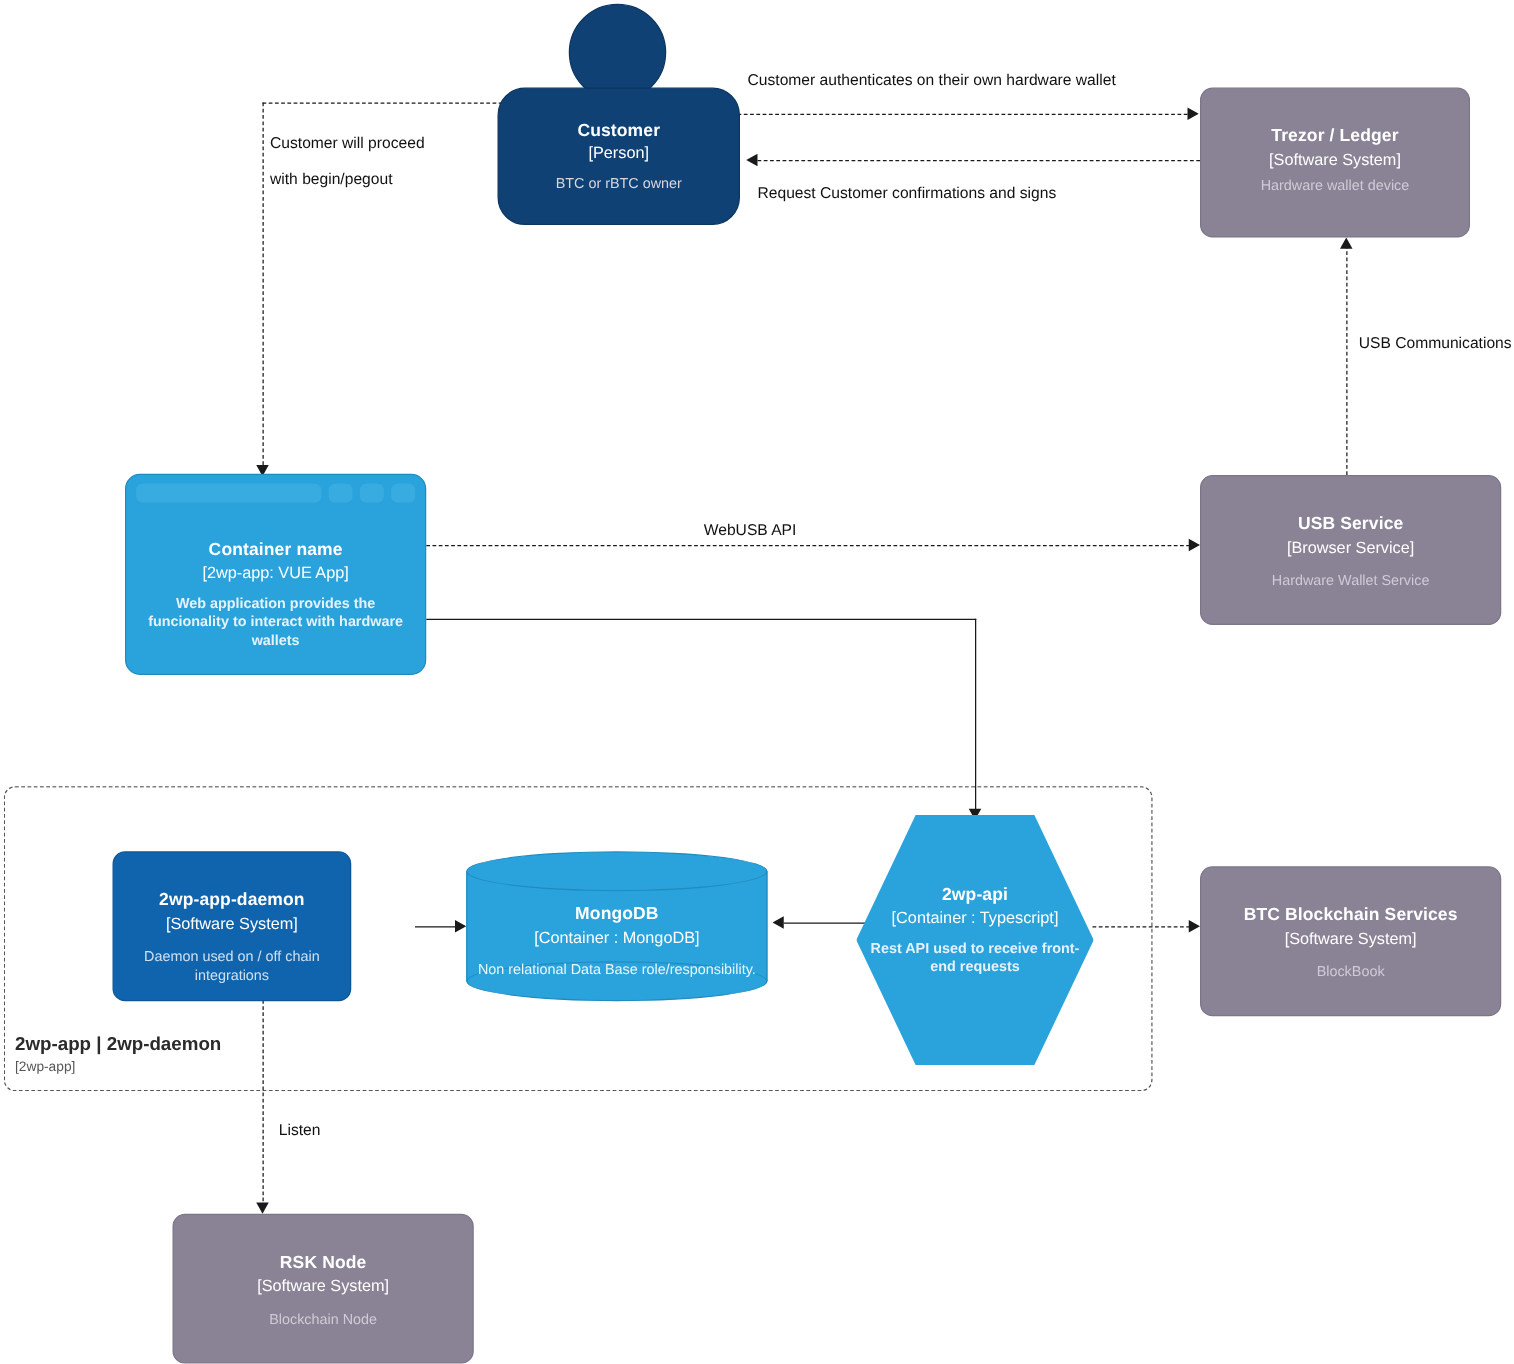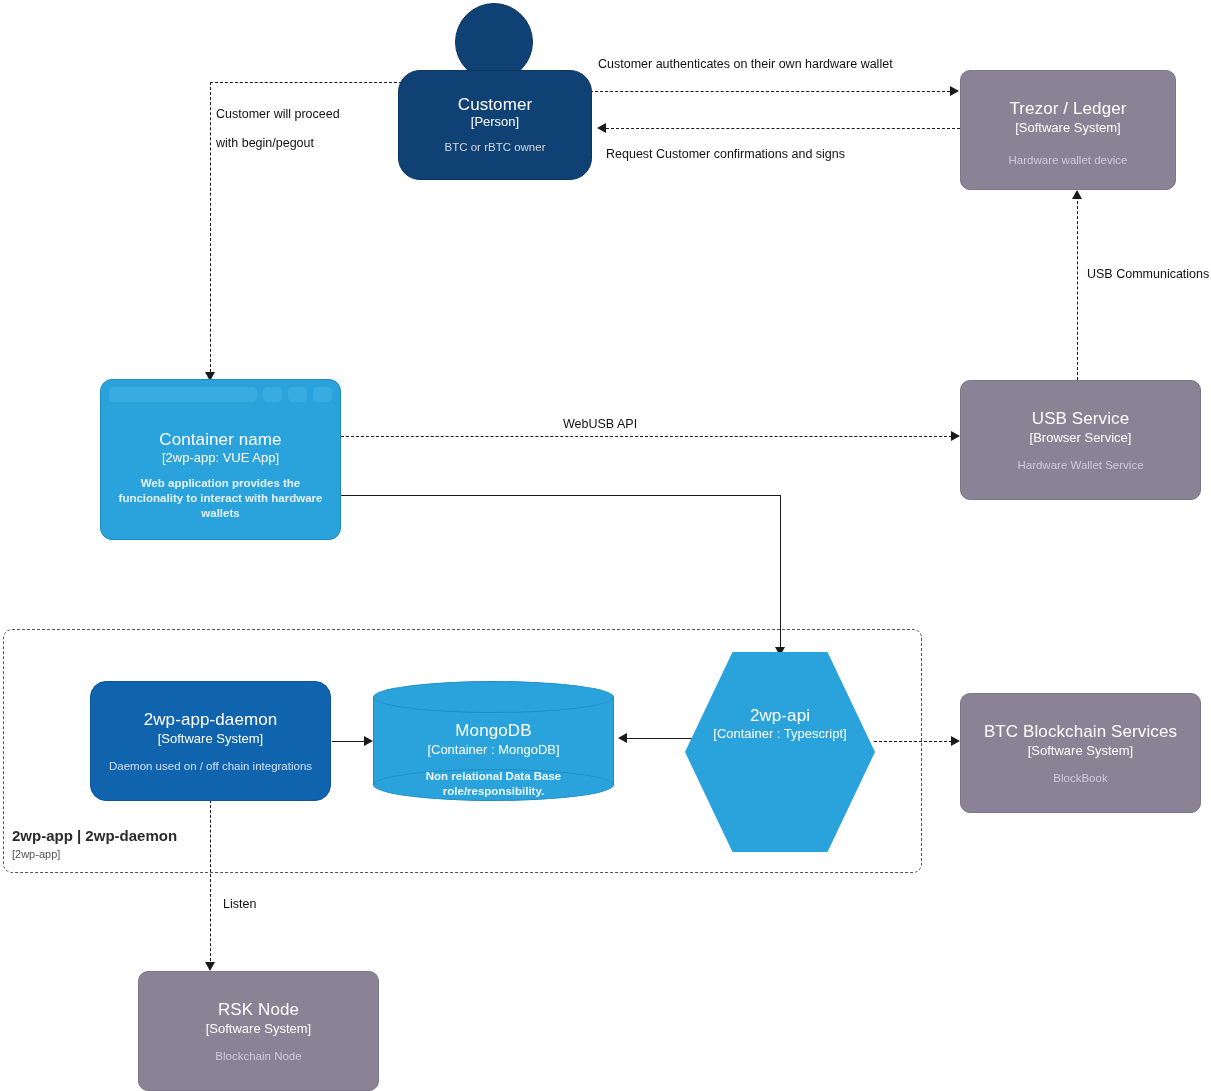--- a/index.html
+++ b/index.html
@@ -1,21 +1,21 @@
 <!DOCTYPE html>
 <html><head>
 <meta charset="utf-8">
 <style>
   html,body{margin:0;padding:0;background:#ffffff;}
   body{font-family:"Liberation Sans",sans-serif;}
   #stage{position:relative;width:1211px;height:1091px;background:#ffffff;overflow:hidden;}
 
   .node{position:absolute;box-sizing:border-box;}
   .nlabel{position:absolute;left:0;right:0;text-align:center;color:#ffffff;pointer-events:none;}
-  .n-title{font-weight:normal;font-size:17px;line-height:19px;letter-spacing:.1px;}
+  .n-title{font-weight:bold;font-size:14px;line-height:19px;letter-spacing:.1px;}
   .n-tech{font-size:13px;line-height:17px;text-align:center;}
   .n-desc{font-size:11.5px;line-height:15px;color:#d8d6dd;padding:0 14px;}
 
   
   #customer-head{border-radius:50%;background:#0F4174;border:1px solid #0c3560;}
   #customer-body{border-radius:22px;background:#0F4174;border:1px solid #0c3560;}
 
   
   .sys{background:#8A8295;border:1px solid #7d7588;border-radius:10px;}
   .sys .n-desc{color:#cfcbd6;}
@@ -30,21 +30,21 @@
   #vueapp .bar .addr{flex:1;background:#38ACE0;border-radius:5px;}
   #vueapp .bar .dot{width:19px;background:#38ACE0;border-radius:5px;}
   #vueapp .screen{position:absolute;left:8px;right:8px;top:26px;bottom:8px;background:#2AA3DC;border-radius:9px;}
   #vueapp .n-desc{color:#e4f2fb;font-weight:bold;}
   #vueapp .n-title,#vueapp .n-tech{color:#ffffff;}
 
   
   #mongo .cyl-body{position:absolute;left:0;right:0;top:16px;bottom:16px;background:#2AA3DC;border-left:1px solid #1f8cc0;border-right:1px solid #1f8cc0;}
   #mongo .cyl-top{position:absolute;left:0;right:0;top:0;height:32px;border-radius:50%;background:#2AA3DC;border:1px solid #1f8cc0;box-sizing:border-box;}
   #mongo .cyl-bot{position:absolute;left:0;right:0;bottom:0;height:32px;border-radius:50%;background:#2AA3DC;border:1px solid #1f8cc0;box-sizing:border-box;}
-  #mongo .n-desc{color:#eaf6fc;font-weight:bold;}
+  #mongo .n-desc{color:#eaf6fc;font-weight:normal;}
 
   
   #hex .hexshape{position:absolute;inset:0;background:#2AA3DC;
       clip-path:polygon(25% 0%,75% 0%,100% 50%,75% 100%,25% 100%,0% 50%);}
   #hex .n-desc{color:#e4f2fb;font-weight:bold;}
 
   
   #boundary{position:absolute;border:1.6px dashed #555;border-radius:9px;background:transparent;}
   #boundary-label{position:absolute;font-weight:bold;font-size:15px;color:#2b2b2b;}
   #boundary-tech{position:absolute;font-size:11px;color:#555;}
@@ -113,21 +113,21 @@
   <div class="node" id="customer-head" style="left:455px;top:3px;width:78px;height:78px;"></div>
   <div class="node" id="customer-body" style="left:398px;top:70px;width:194px;height:110px;">
     <div class="nlabel n-title" style="top:24px;">Customer</div>
     <div class="nlabel n-tech" style="top:42px;">[Person]</div>
     <div class="nlabel n-desc" style="top:69px;">BTC or rBTC owner</div>
   </div>
 
   <div class="node sys" style="left:960px;top:70px;width:216px;height:120px;">
     <div class="nlabel n-title" style="top:28px;">Trezor / Ledger</div>
     <div class="nlabel n-tech" style="top:48px;">[Software System]</div>
-    <div class="nlabel n-desc" style="top:82px;">Hardware wallet device</div>
+    <div class="nlabel n-desc" style="top:71px;">Hardware wallet device</div>
   </div>
 
   <div class="node" id="vueapp" style="left:100px;top:379px;width:241px;height:161px;">
     <div class="bar">
       <div class="addr"></div>
       <div class="dot"></div>
       <div class="dot"></div>
       <div class="dot"></div>
     </div>
     <div class="screen">
@@ -136,39 +136,40 @@
       <div class="nlabel n-desc" style="top:70px;padding:0 4px;">Web application provides the funcionality to interact with hardware wallets</div>
     </div>
   </div>
 
   <div class="node sys" style="left:960px;top:380px;width:241px;height:120px;">
     <div class="nlabel n-title" style="top:28px;">USB Service</div>
     <div class="nlabel n-tech" style="top:48px;">[Browser Service]</div>
     <div class="nlabel n-desc" style="top:77px;">Hardware Wallet Service</div>
   </div>
 
-  <div class="node dblue" style="left:90px;top:681px;width:241px;height:120px;border-radius:16px;">
+  <div class="node dblue" style="left:90px;top:681px;width:191px;height:120px;">
     <div class="nlabel n-title" style="top:28px;">2wp-app-daemon</div>
     <div class="nlabel n-tech" style="top:48px;">[Software System]</div>
     <div class="nlabel n-desc" style="top:77px;">Daemon used on / off chain integrations</div>
   </div>
 
   <div class="node" id="mongo" style="left:373px;top:681px;width:241px;height:120px;">
     <div class="cyl-body"></div>
     <div class="cyl-bot"></div>
     <div class="cyl-top"></div>
     <div class="nlabel n-title" style="top:40px;">MongoDB</div>
     <div class="nlabel n-tech" style="top:60px;">[Container : MongoDB]</div>
     <div class="nlabel n-desc" style="top:88px;padding:0 4px;">Non relational Data Base role/responsibility.</div>
   </div>
 
   <div class="node" id="hex" style="left:685px;top:652px;width:190px;height:200px;">
     <div class="hexshape"></div>
     <div class="nlabel n-title" style="top:54px;">2wp-api</div>
     <div class="nlabel n-tech" style="top:73px;">[Container : Typescript]</div>
+    <div class="nlabel n-desc" style="top:100px;padding:0 2px;">Rest API used to receive front-end requests</div>
   </div>
 
   <div class="node sys" style="left:960px;top:681px;width:241px;height:120px;margin-top:12px;">
     <div class="nlabel n-title" style="top:28px;">BTC Blockchain Services</div>
     <div class="nlabel n-tech" style="top:48px;">[Software System]</div>
     <div class="nlabel n-desc" style="top:77px;">BlockBook</div>
   </div>
 
   <div class="node sys" style="left:90px;top:971px;width:241px;height:120px;margin-left:48px;">
     <div class="nlabel n-title" style="top:28px;">RSK Node</div>

